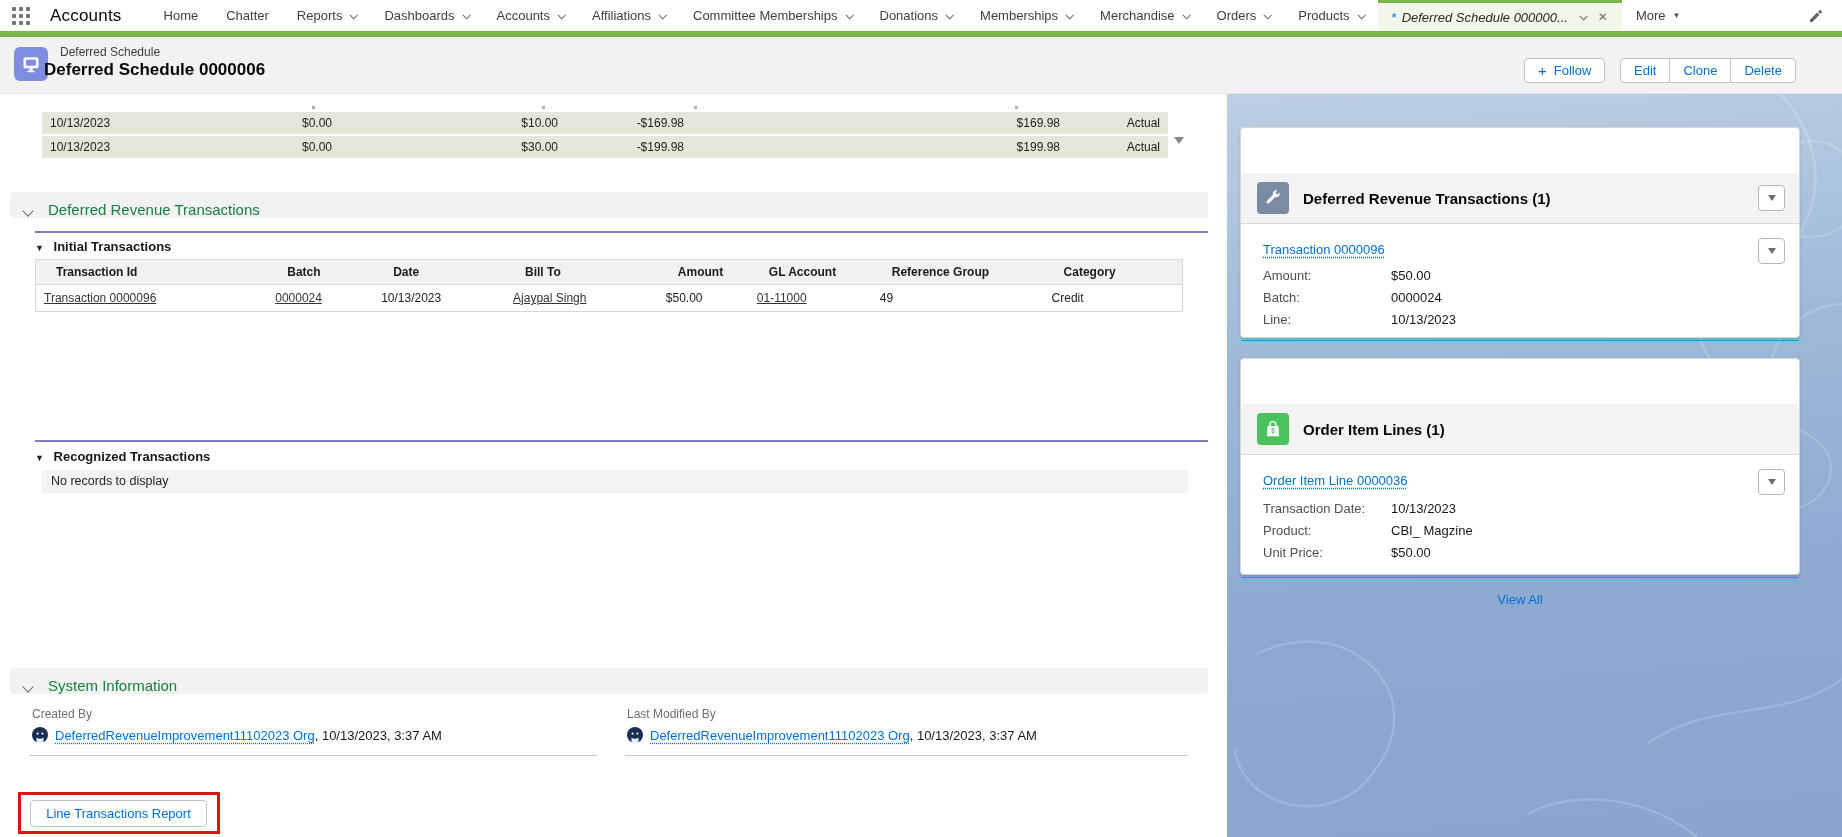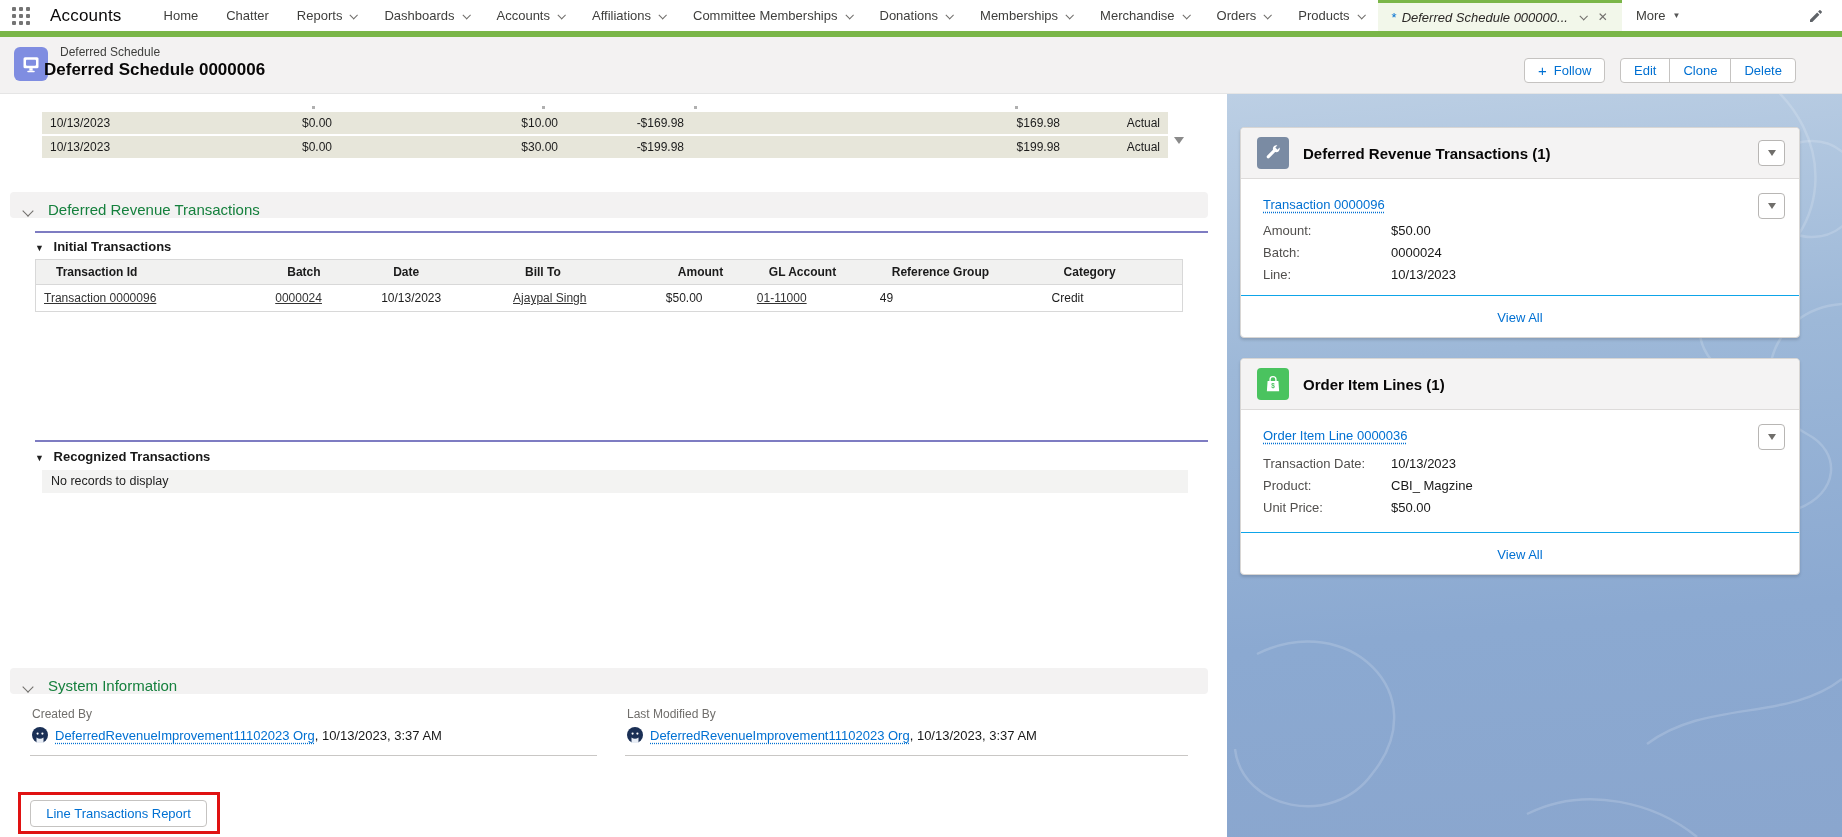--- a/index.html
+++ b/index.html
@@ -69,21 +69,21 @@
   .si-hr { position:absolute; height:1px; background:#c9c7c5; }
 
   
   .annotation { position:absolute; left:18px; top:792px; width:202px; height:42px; border:3px solid #e01212; }
   .report-btn { position:absolute; left:30px; top:800px; width:177px; height:27px; }
 
   
   .wallpaper { position:absolute; left:1227px; top:94px; width:615px; height:743px; background:linear-gradient(175deg,#bccfe4 0%,#9db8d8 35%,#8ba9d1 70%,#8aa6ce 100%); overflow:hidden; }
   .wallpaper svg { position:absolute; left:0; top:0; }
   .card { position:absolute; left:1240px; width:560px; background:#fff; border:1px solid #d8d6d4; border-radius:4px; box-shadow:0 2px 3px rgba(0,0,0,.15); z-index:3; }
-  .card-header { height:51px; background:#f4f3f3; border-bottom:1px solid #dddbda; border-radius:4px 4px 0 0; display:flex; align-items:center; padding:0 16px; position:relative; }
+  .card-header { height:51px; background:#f4f3f3; border-bottom:1px solid #dddbda; border-radius:4px 4px 0 0; display:flex; align-items:center; padding:0 16px; position:relative;margin-top:45px; }
   .card-icon { width:32px; height:32px; border-radius:4px; display:flex; align-items:center; justify-content:center; margin-right:14px; flex:none; }
   .card-title { font-size:15px; font-weight:bold; color:#080707; }
   .menu-btn { position:absolute; width:27px; height:26px; border:1px solid #b8b6b4; border-radius:4px; background:#fff; display:flex; align-items:center; justify-content:center; cursor:pointer; }
   .menu-btn .mtri { width:0; height:0; border-left:4px solid transparent; border-right:4px solid transparent; border-top:6px solid #706e6b; }
   .card-body { position:relative; }
   .fld-label { position:absolute; left:22px; font-size:13px; color:#514f4d; }
   .fld-value { position:absolute; left:150px; font-size:13px; color:#181818; }
   .card-link { position:absolute; left:22px; font-size:13px; }
   .view-all { border-top:1px solid #0ea5e9; height:44px; line-height:44px; text-align:center; font-size:13px; color:#0070d2; cursor:pointer; }
 </style>

